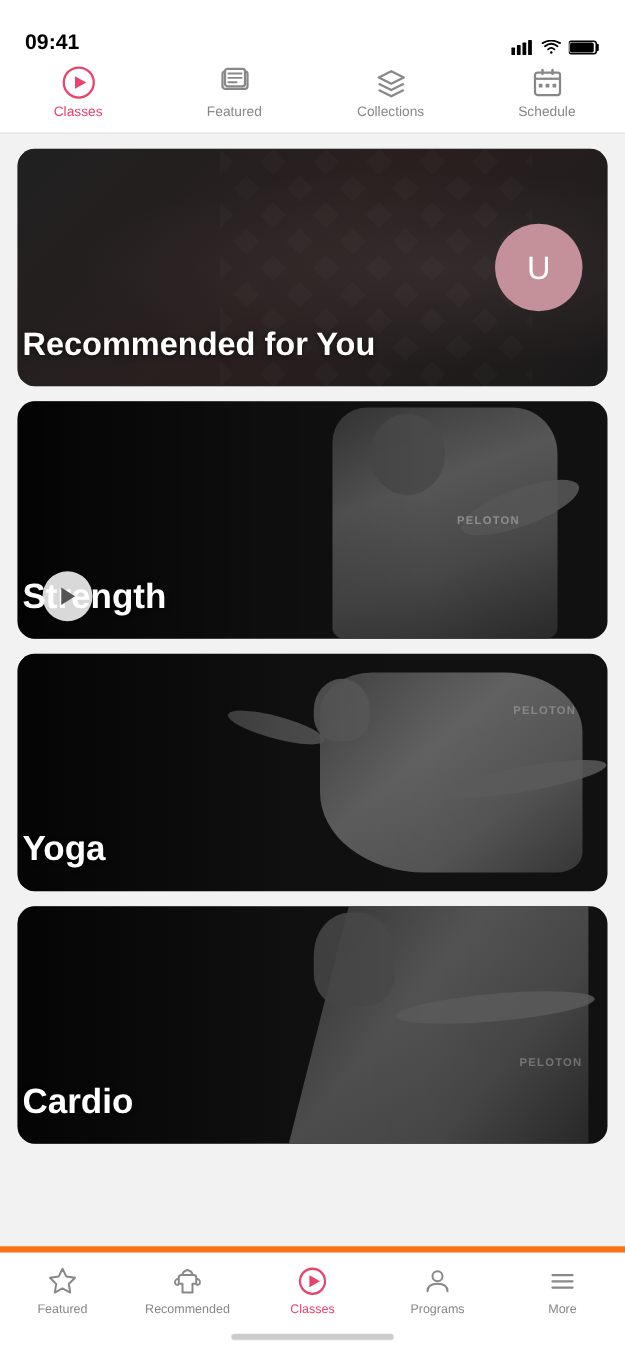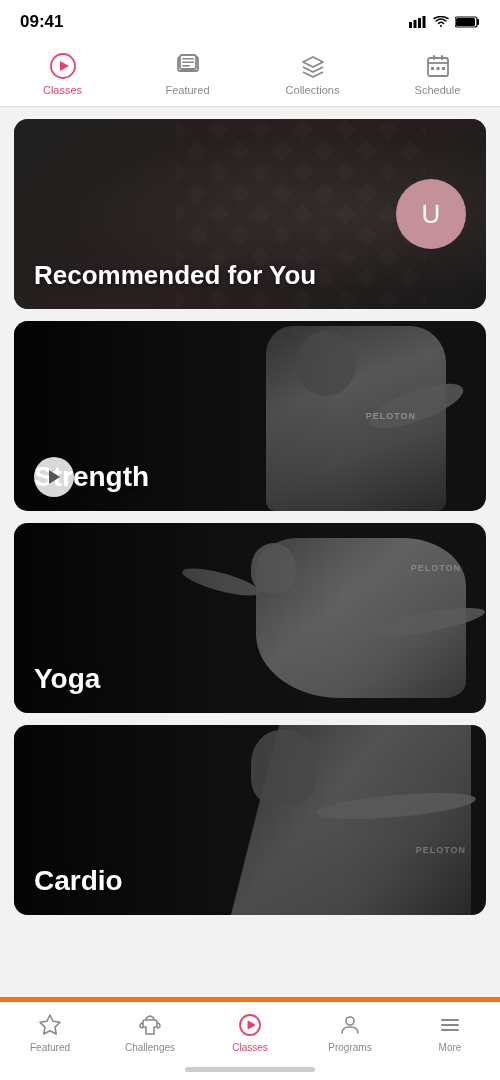--- a/index.html
+++ b/index.html
@@ -11,21 +11,21 @@
       background: #f2f2f2;
       font-family: -apple-system, BlinkMacSystemFont, 'Helvetica Neue', sans-serif;
       overflow-x: hidden;
     }
 
     
     .status-bar {
       background: #fff;
       display: flex;
       justify-content: space-between;
-      align-items: center;
+      align-items: flex-end;
       padding: 0 20px;
       height: 44px;
     }
     .status-time {
       font-size: 17px;
       font-weight: 600;
       color: #000;
     }
     .status-icons {
       display: flex;
@@ -80,21 +80,21 @@
       overflow: hidden;
       position: relative;
       height: 190px;
       background: #1a1a1a;
     }
 
     .card-label {
       position: absolute;
       bottom: 0;
       left: 0;
-      padding: 18px 20px;
+      padding: 18px 4px;
       color: #fff;
       font-size: 28px;
       font-weight: 600;
       text-shadow: 0 1px 4px rgba(0,0,0,0.6);
     }
 
     
     .recommended-card {
       background: linear-gradient(135deg, #2a2a2a 0%, #1a1a1a 100%);
     }
@@ -381,21 +381,21 @@
     <div class="tab-icon">
       <svg width="24" height="24" viewBox="0 0 24 24" fill="none">
         <path d="M8 21 L8 14 L5 14 L5 9 Q5 7 7 7 L17 7 Q19 7 19 9 L19 14 L16 14 L16 21" stroke="#888" stroke-width="1.6" fill="none" stroke-linejoin="round"></path>
         <path d="M8 7 Q8 4 12 3 Q16 4 16 7" stroke="#888" stroke-width="1.6" fill="none"></path>
         <line x1="8" y1="21" x2="16" y2="21" stroke="#888" stroke-width="1.6" stroke-linecap="round"></line>
 
         <path d="M5 10 Q2 10 2 13 Q2 15 5 15" stroke="#888" stroke-width="1.4" fill="none"></path>
         <path d="M19 10 Q22 10 22 13 Q22 15 19 15" stroke="#888" stroke-width="1.4" fill="none"></path>
       </svg>
     </div>
-    <span class="tab-label">Challenges</span>
+    <span class="tab-label">Recommended</span>
   </div>
 
   <div class="tab-item active">
     <div class="tab-icon">
       <svg width="24" height="24" viewBox="0 0 24 24" fill="none">
         <circle cx="12" cy="12" r="10" stroke="#e8436a" stroke-width="1.8" fill="none"></circle>
         <polygon points="10,8 17,12 10,16" fill="#e8436a"></polygon>
       </svg>
     </div>
     <span class="tab-label" style="color:#e8436a">Classes</span>

